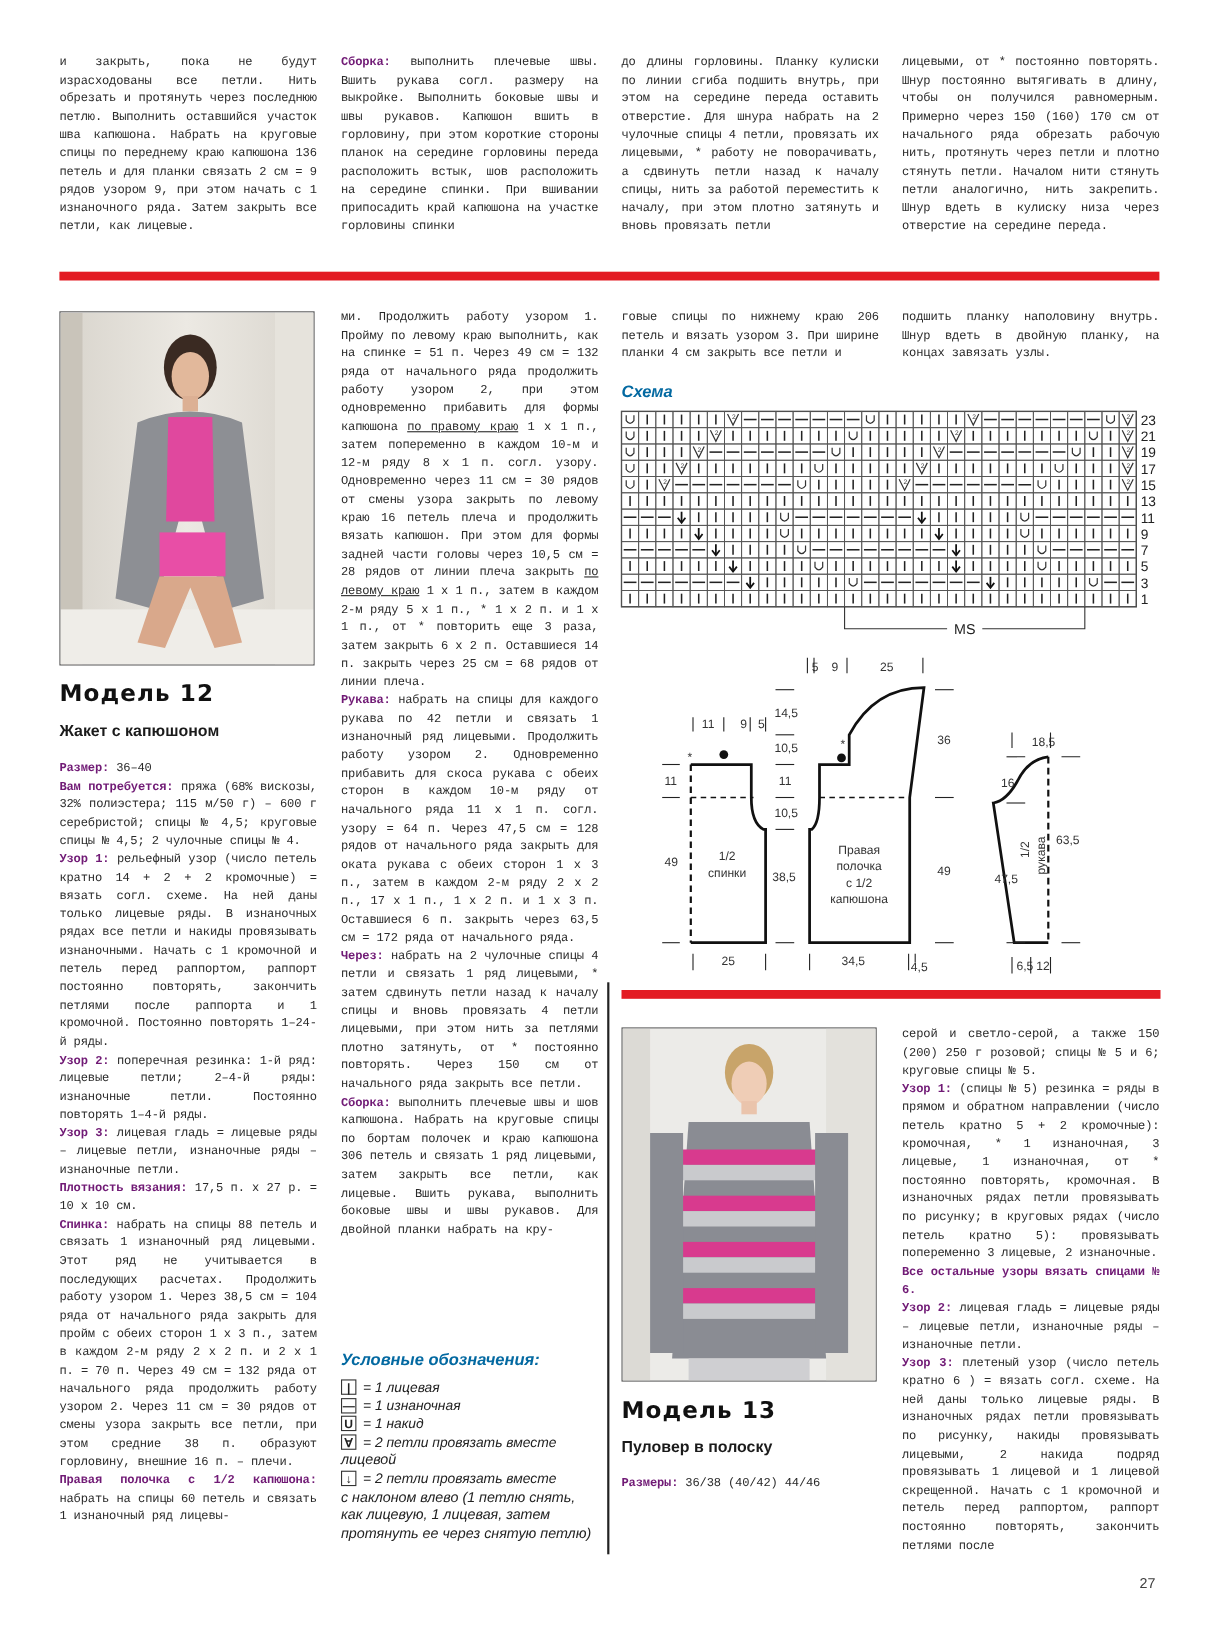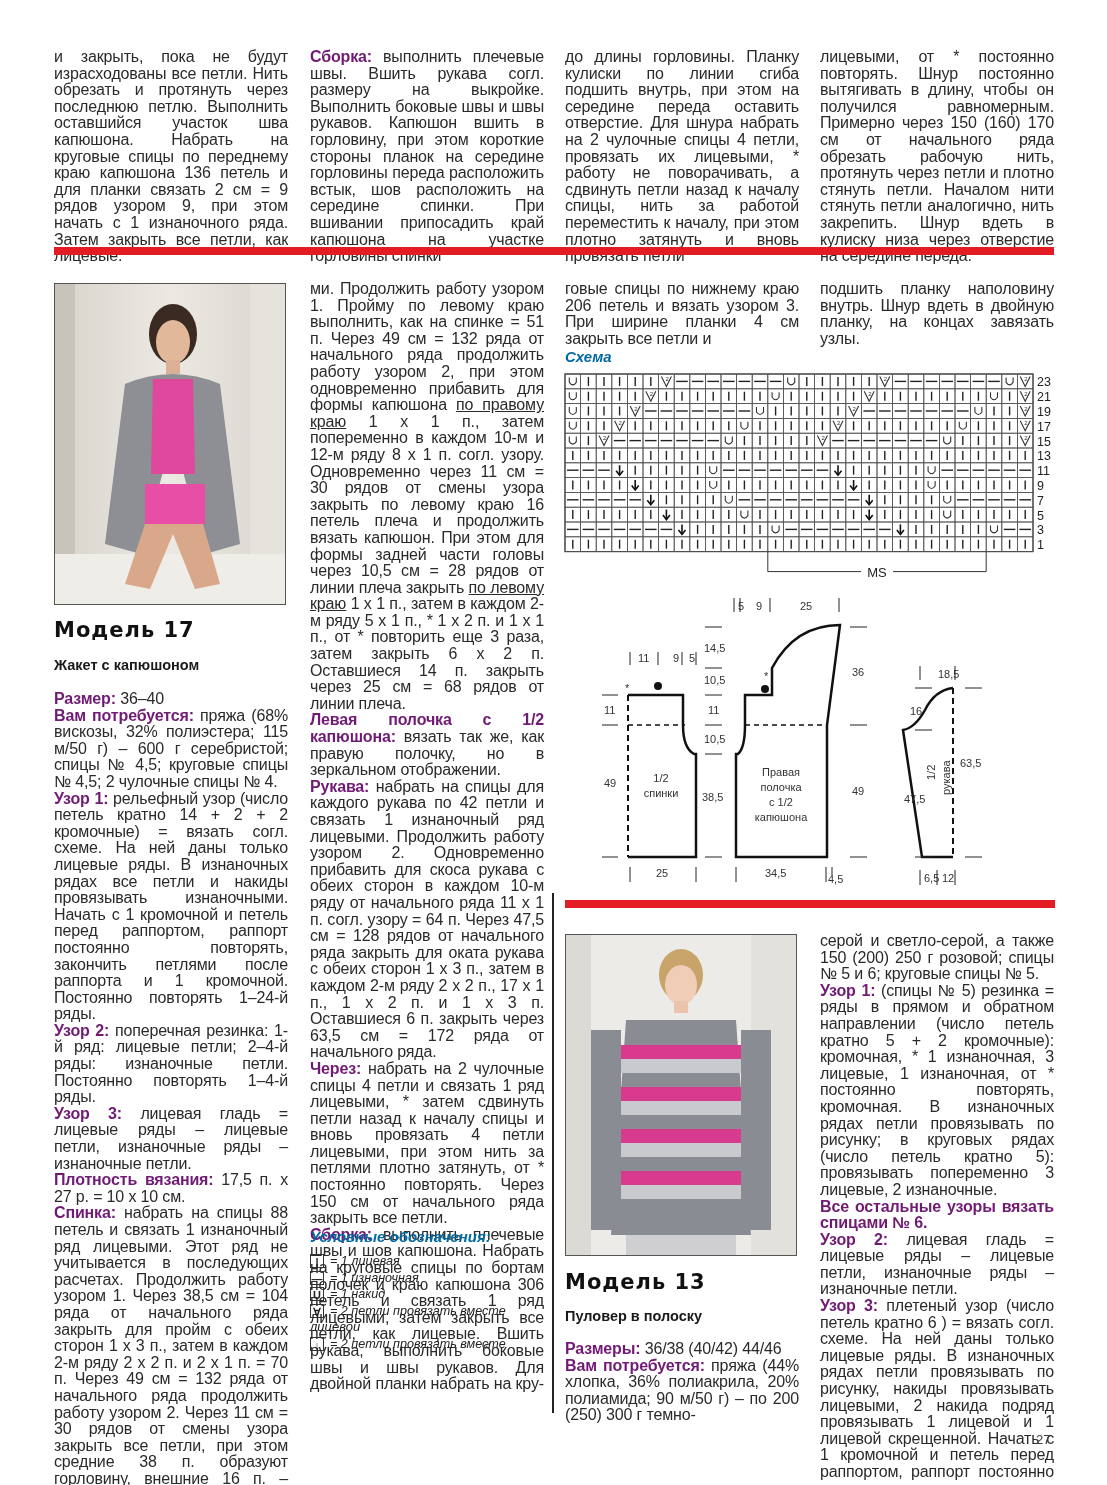--- a/index.html
+++ b/index.html
@@ -1,17 +1,17 @@
 <!DOCTYPE html>
 <html><head>
 <meta charset="utf-8">
 <style>
   html,body{margin:0;padding:0;background:#fff;}
   body{width:1107px;height:1485px;position:relative;overflow:hidden;font-family:"Liberation Sans",sans-serif;color:#222;}
-  .col{position:absolute;font-family:Liberation Sans, sans-serif;font-size:16px;line-height:16.6px;color:#2a2a2a;text-align:justify;letter-spacing:-0.15px;}
+  .col{position:absolute;font-family:Liberation Mono, monospace;font-size:11px;line-height:16.6px;color:#2a2a2a;text-align:justify;letter-spacing:-0.15px;}
   .col p{margin:0;}
   .col b{font-weight:bold;color:#701a75;}
   .col u{text-decoration:underline;}
   .redbar{position:absolute;height:8px;background:#e31b23;}
   .vline{position:absolute;width:2px;background:#222;}
   .photo{position:absolute;border:1px solid #555;overflow:hidden;}
   .model-title{position:absolute;font-family:"DejaVu Sans",sans-serif;font-weight:900;font-size:21px;letter-spacing:1px;color:#111;}
   .model-sub{position:absolute;font-weight:bold;font-size:14.5px;color:#1a1a1a;}
   .section-h{position:absolute;font-weight:bold;font-style:italic;font-size:15px;color:#0369a1;}
   .legend-row{display:flex;align-items:center;gap:6px;font-style:italic;font-size:12.6px;line-height:16.6px;}
@@ -55,39 +55,38 @@
     <ellipse cx="118" cy="50" rx="24" ry="30" fill="#3a2a22"></ellipse>
     <ellipse cx="118" cy="58" rx="17" ry="22" fill="#e2b89b"></ellipse>
     <rect x="111" y="76" width="14" height="14" fill="#dcb094"></rect>
     <path d="M70 100 Q118 80 165 100 L185 260 L150 270 L118 150 L86 270 L50 260 Z" fill="#8d8f94"></path>
     <path d="M98 95 L138 95 L140 190 L96 190 Z" fill="#e0489e"></path>
     <rect x="90" y="200" width="60" height="40" fill="#e84ea6"></rect>
     <path d="M90 240 L70 300 L95 305 L118 250 L140 305 L165 300 L148 240 Z" fill="#d9a88b"></path>
   </svg>
 </div>
 
-<div class="model-title" style="left:54px;top:618px;">Модель 17</div>
+<div class="model-title" style="left:54px;top:618px;">Модель 12</div>
 <div class="model-sub" style="left:54px;top:657px;">Жакет с капюшоном</div>
 
 <div class="col" style="left:54px;top:691px;width:234px;">
   <p><b>Размер:</b><span> 36–40</span></p>
   <p><b>Вам потребуется:</b><span> пряжа (68% вискозы, 32% полиэстера; 115 м/50 г) – 600 г серебристой; спицы № 4,5; круговые спицы № 4,5; 2 чулочные спицы № 4.</span></p>
   <p><b>Узор 1:</b><span> рельефный узор (число петель кратно 14 + 2 + 2 кромочные) = вязать согл. схеме. На ней даны только лицевые ряды. В изнаночных рядах все петли и накиды провязывать изнаночными. Начать с 1 кромочной и петель перед раппортом, раппорт постоянно повторять, закончить петлями после раппорта и 1 кромочной. Постоянно повторять 1–24-й ряды.</span></p>
   <p><b>Узор 2:</b><span> поперечная резинка: 1-й ряд: лицевые петли; 2–4-й ряды: изнаночные петли. Постоянно повторять 1–4-й ряды.</span></p>
   <p><b>Узор 3:</b><span> лицевая гладь = лицевые ряды – лицевые петли, изнаночные ряды – изнаночные петли.</span></p>
   <p><b>Плотность вязания:</b><span> 17,5 п. х 27 р. = 10 х 10 см.</span></p>
   <p><b>Спинка:</b><span> набрать на спицы 88 петель и связать 1 изнаночный ряд лицевыми. Этот ряд не учитывается в последующих расчетах. Продолжить работу узором 1. Через 38,5 см = 104 ряда от начального ряда закрыть для пройм с обеих сторон 1 х 3 п., затем в каждом 2-м ряду 2 х 2 п. и 2 х 1 п. = 70 п. Через 49 см = 132 ряда от начального ряда продолжить работу узором 2. Через 11 см = 30 рядов от смены узора закрыть все петли, при этом средние 38 п. образуют горловину, внешние 16 п. – плечи.</span></p>
   <p><b>Правая полочка с 1/2 капюшона:</b><span> набрать на спицы 60 петель и связать 1 изнаночный ряд лицевы-</span></p>
 </div>
 
 <div class="vline" style="left:296px;top:283px;height:0;"></div>
 
 <div class="col" style="left:310px;top:281px;width:234px;">
   <p><span>ми. Продолжить работу узором 1. Пройму по левому краю выполнить, как на спинке = 51 п. Через 49 см = 132 ряда от начального ряда продолжить работу узором 2, при этом одновременно прибавить для формы капюшона </span><u>по правому краю</u><span> 1 х 1 п., затем попеременно в каждом 10-м и 12-м ряду 8 х 1 п. согл. узору. Одновременно через 11 см = 30 рядов от смены узора закрыть по левому краю 16 петель плеча и продолжить вязать капюшон. При этом для формы задней части головы через 10,5 см = 28 рядов от линии плеча закрыть </span><u>по левому краю</u><span> 1 х 1 п., затем в каждом 2-м ряду 5 х 1 п., * 1 х 2 п. и 1 х 1 п., от * повторить еще 3 раза, затем закрыть 6 х 2 п. Оставшиеся 14 п. закрыть через 25 см = 68 рядов от линии плеча.</span></p>
-  <p><b>Левая полочка с 1/2 капюшона:</b><span> вязать так же, как правую полочку, но в зеркальном отображении.</span></p>
   <p><b>Рукава:</b><span> набрать на спицы для каждого рукава по 42 петли и связать 1 изнаночный ряд лицевыми. Продолжить работу узором 2. Одновременно прибавить для скоса рукава с обеих сторон в каждом 10-м ряду от начального ряда 11 х 1 п. согл. узору = 64 п. Через 47,5 см = 128 рядов от начального ряда закрыть для оката рукава с обеих сторон 1 х 3 п., затем в каждом 2-м ряду 2 х 2 п., 17 х 1 п., 1 х 2 п. и 1 х 3 п. Оставшиеся 6 п. закрыть через 63,5 см = 172 ряда от начального ряда.</span></p>
   <p><b>Через:</b><span> набрать на 2 чулочные спицы 4 петли и связать 1 ряд лицевыми, * затем сдвинуть петли назад к началу спицы и вновь провязать 4 петли лицевыми, при этом нить за петлями плотно затянуть, от * постоянно повторять. Через 150 см от начального ряда закрыть все петли.</span></p>
   <p><b>Сборка:</b><span> выполнить плечевые швы и шов капюшона. Набрать на круговые спицы по бортам полочек и краю капюшона 306 петель и связать 1 ряд лицевыми, затем закрыть все петли, как лицевые. Вшить рукава, выполнить боковые швы и швы рукавов. Для двойной планки набрать на кру-</span></p>
 </div>
 
 <div class="section-h" style="left:310px;top:1228px;">Условные обозначения:</div>
 <div style="position:absolute;left:310px;top:1253px;width:234px;">
   <div class="legend-row">
       <span class="sym">|</span>
       <span>= 1 лицевая</span>
@@ -102,20 +101,21 @@
     </div>
   <div class="legend-row">
       <span class="sym">∀</span>
       <span>= 2 петли провязать вместе</span>
     </div>
   <div class="legend-cont">лицевой</div>
   <div class="legend-row">
       <span class="sym">↓</span>
       <span>= 2 петли провязать вместе</span>
     </div>
+  <div class="legend-cont">с наклоном влево (1 петлю снять, как лицевую, 1 лицевая, затем протянуть ее через снятую петлю)</div>
 </div>
 
 <div class="vline" style="left:552px;top:893px;height:520px;"></div>
 
 <div class="col" style="left:565px;top:281px;width:234px;">
   <p>говые спицы по нижнему краю 206 петель и вязать узором 3. При ширине планки 4 см закрыть все петли и</p>
 </div>
 <div class="col" style="left:820px;top:281px;width:234px;">
   <p>подшить планку наполовину внутрь. Шнур вдеть в двойную планку, на концах завязать узлы.</p>
 </div>
@@ -1007,21 +1007,20 @@
     </g>
     <rect x="60" y="300" width="110" height="20" fill="#cfcfd2"></rect>
   </svg>
 </div>
 
 <div class="model-title" style="left:565px;top:1270px;">Модель 13</div>
 <div class="model-sub" style="left:565px;top:1308px;">Пуловер в полоску</div>
 
 <div class="col" style="left:565px;top:1341px;width:234px;">
   <p><b>Размеры:</b><span> 36/38 (40/42) 44/46</span></p>
-  <p><b>Вам потребуется:</b><span> пряжа (44% хлопка, 36% полиакрила, 20% полиамида; 90 м/50 г) – по 200 (250) 300 г темно-</span></p>
 </div>
 
 <div class="col" style="left:820px;top:933px;width:234px;">
   <p><span>серой и светло-серой, а также 150 (200) 250 г розовой; спицы № 5 и 6; круговые спицы № 5.</span></p>
   <p><b>Узор 1:</b><span> (спицы № 5) резинка = ряды в прямом и обратном направлении (число петель кратно 5 + 2 кромочные): кромочная, * 1 изнаночная, 3 лицевые, 1 изнаночная, от * постоянно повторять, кромочная. В изнаночных рядах петли провязывать по рисунку; в круговых рядах (число петель кратно 5): провязывать попеременно 3 лицевые, 2 изнаночные.</span></p>
   <p><b>Все остальные узоры вязать спицами № 6.</b></p>
   <p><b>Узор 2:</b><span> лицевая гладь = лицевые ряды – лицевые петли, изнаночные ряды – изнаночные петли.</span></p>
   <p><b>Узор 3:</b><span> плетеный узор (число петель кратно 6 ) = вязать согл. схеме. На ней даны только лицевые ряды. В изнаночных рядах петли провязывать по рисунку, накиды провязывать лицевыми, 2 накида подряд провязывать 1 лицевой и 1 лицевой скрещенной. Начать с 1 кромочной и петель перед раппортом, раппорт постоянно повторять, закончить петлями после</span></p>
 </div>
 

